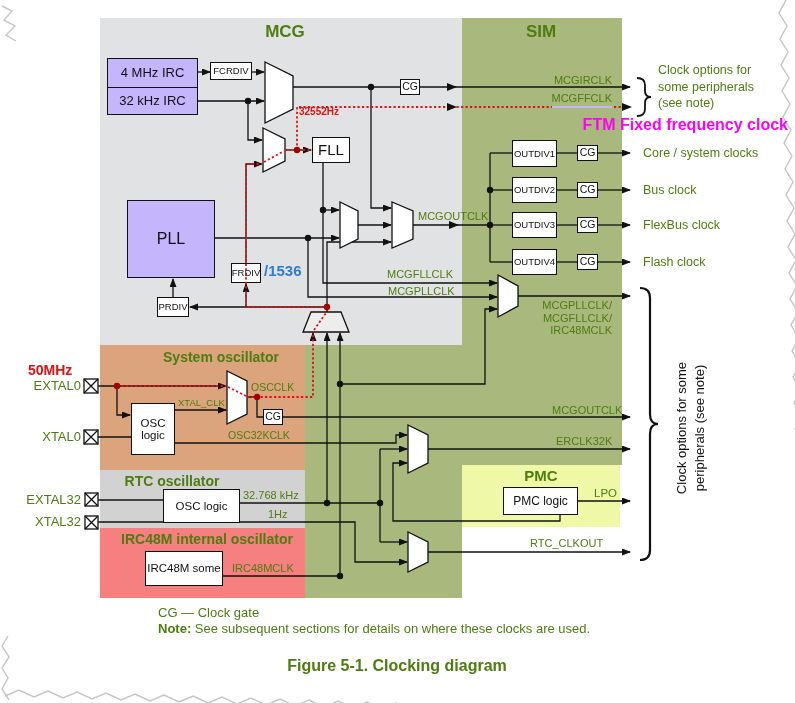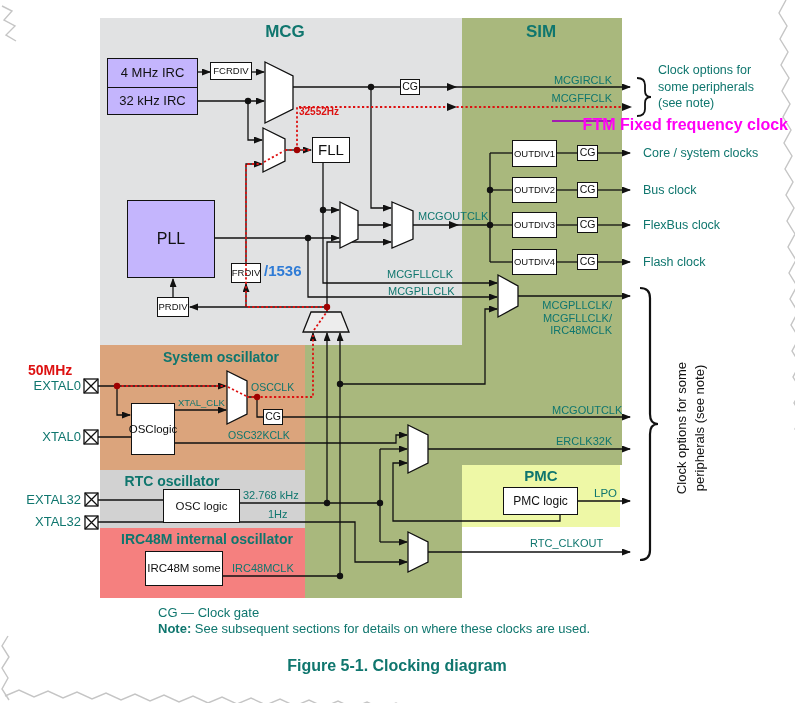--- a/index.html
+++ b/index.html
@@ -2,28 +2,28 @@
 <html><head>
 <meta charset="utf-8">
 <style>
   html,body{margin:0;padding:0;background:#fff;font-family:"Liberation Sans",sans-serif;}
   .canvas{position:relative;width:795px;height:703px;background:#fff;overflow:hidden;}
   .bg{position:absolute;z-index:0;}
   svg.wires{position:absolute;left:0;top:0;z-index:1;}
   svg.overlay{position:absolute;left:0;top:0;z-index:4;pointer-events:none;}
   .box{position:absolute;z-index:2;border:1.4px solid #111;background:#fff;display:flex;align-items:center;justify-content:center;text-align:center;box-sizing:border-box;color:#111;line-height:1.05;}
   .box.gray{background:#c4b5fd;}
-  .t{position:absolute;z-index:5;color:#0f766e;white-space:nowrap;line-height:1.2;}
+  .t{position:absolute;z-index:5;color:#4d7c0f;white-space:nowrap;line-height:1.2;}
   .ctr{text-align:center;}
   .rt{text-align:right;}
   .b{font-weight:bold;}
   .red{color:#dd1111;}
   .blue{color:#2e7bd6;}
   .mag{color:#ff00f5;}
-  #mcgffclk{border-bottom:2px solid #a21caf;padding-bottom:15px;}
+  #mcgffclk{border-bottom:2px solid #c4b5fd;padding-bottom:1px;}
   .rot{position:absolute;z-index:5;left:691px;top:428px;transform:translate(-50%,-50%) rotate(-90deg);width:240px;text-align:center;font-size:13px;color:#111;line-height:1.35;}
 </style>
 </head>
 <body>
 
 <div class="canvas">
 
   <div class="bg" style="left:100px;top:18px;width:362px;height:327px;background:#e1e2e3;"></div>
   <div class="bg" style="left:462px;top:18px;width:160px;height:447px;background:#a9b87d;"></div>
   <div class="bg" style="left:305px;top:345px;width:157px;height:253px;background:#a9b87d;"></div>
@@ -228,21 +228,21 @@
     </div>
   <div class="box" style="left:577px;top:217px;width:21px;height:16px;font-size:10.5px;">
       <span>CG</span>
     </div>
   <div class="box" style="left:577px;top:254px;width:21px;height:16px;font-size:10.5px;">
       <span>CG</span>
     </div>
   <div class="box" style="left:263px;top:409px;width:20px;height:16px;font-size:10.5px;">
       <span>CG</span>
     </div>
-  <div class="box" style="left:131px;top:403px;width:44px;height:52px;font-size:11.5px;text-align:right;">
+  <div class="box" style="left:131px;top:403px;width:44px;height:52px;font-size:11.5px;flex-direction:column;text-align:right;">
     <span>OSC</span>
       <span>logic</span>
   </div>
   <div class="box" style="left:163px;top:489px;width:77px;height:34px;font-size:11.5px;">
       <span>OSC logic</span>
     </div>
   <div class="box" style="left:145px;top:551px;width:78px;height:35px;font-size:11.5px;">
       <span>IRC48M some</span>
     </div>
   <div class="box" style="left:503px;top:487px;width:75px;height:28px;font-size:12px;">

